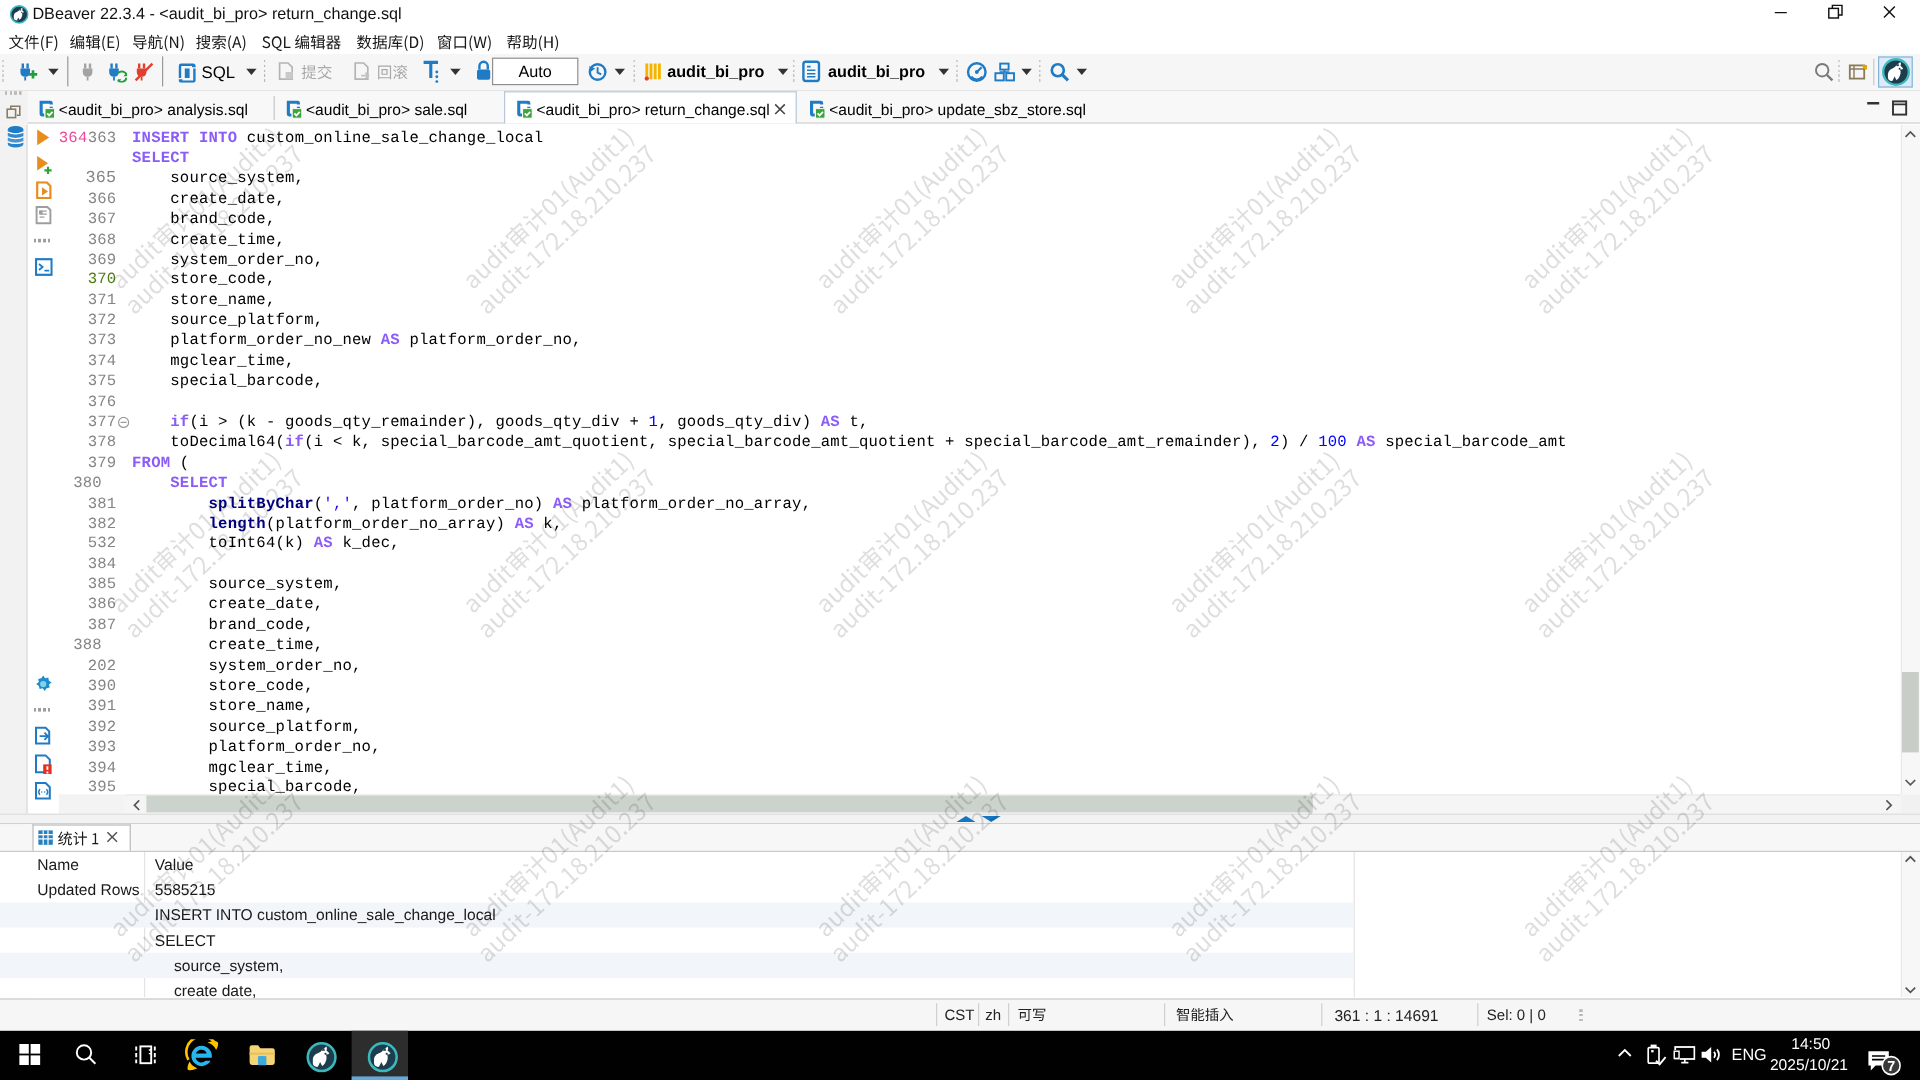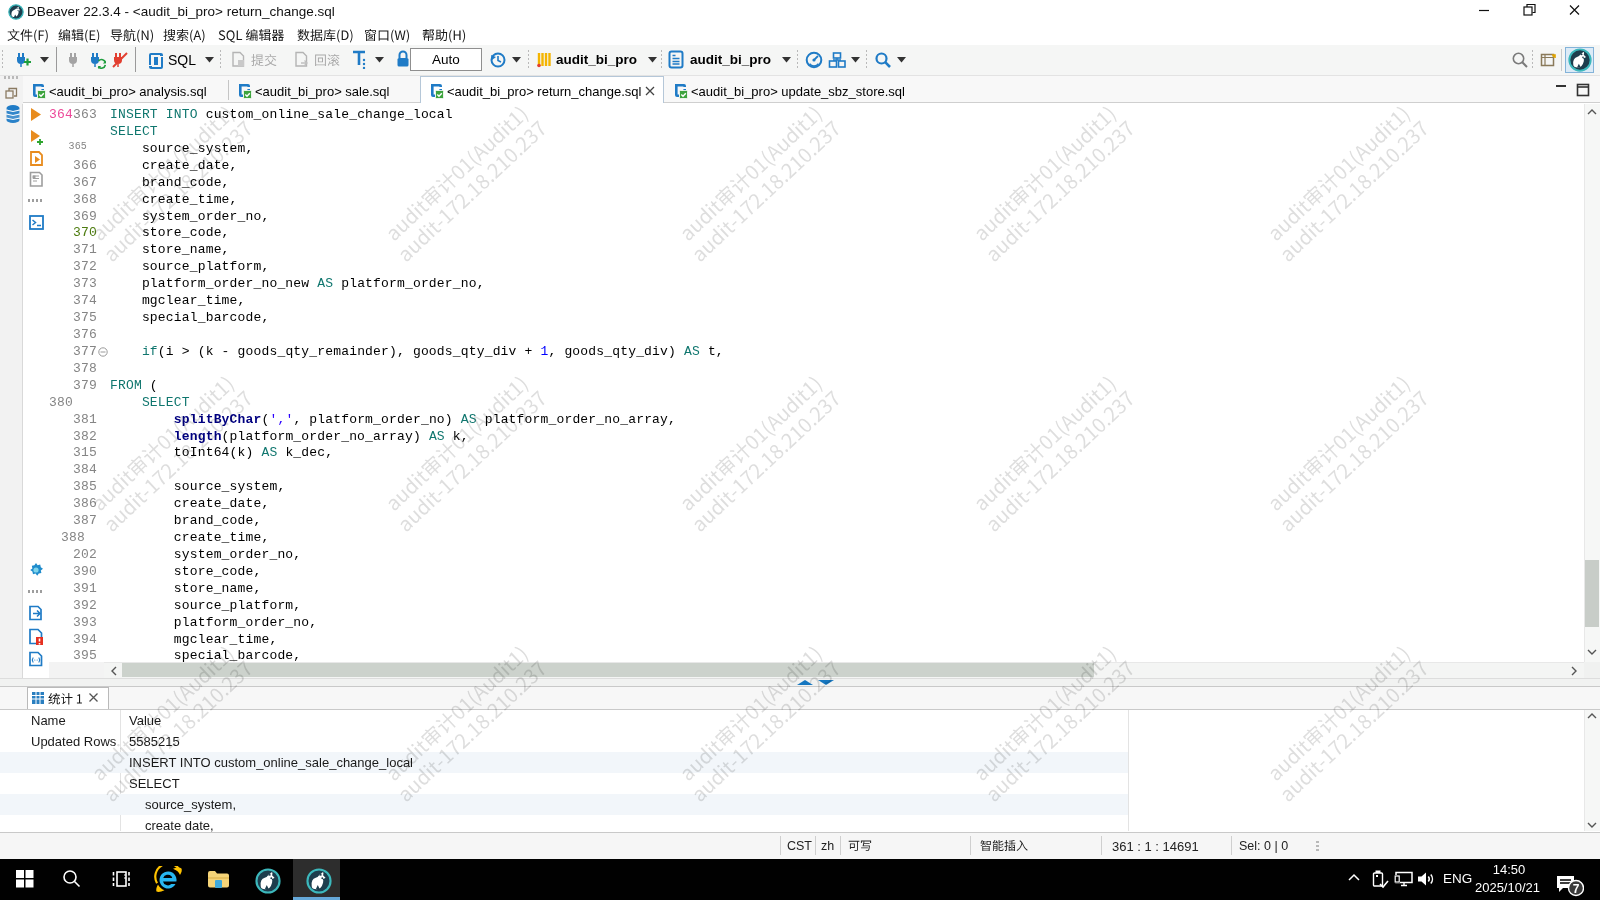--- a/index.html
+++ b/index.html
@@ -1,18 +1,18 @@
 <!DOCTYPE html>
 <html><head><meta charset="utf-8"><style>
 *{margin:0;padding:0;box-sizing:border-box}
 html,body{width:1600px;height:900px;overflow:hidden;background:#fff;
  font-family:"Liberation Sans",sans-serif;-webkit-font-smoothing:antialiased}
 .abs{position:absolute}
 .mono{font-family:"Liberation Mono",monospace;letter-spacing:0.17px}
-.k{color:#0f766e;font-weight:normal}
+.k{color:#8b5cf6;font-weight:bold}
 .f{color:#000080;font-weight:bold}
 .s{color:#2a00ff}
 .n{color:#0000ff}
 .sep{position:absolute;width:1px;background:#8f8f8f}
 .dsep{position:absolute;width:1px;background:repeating-linear-gradient(to bottom,#b9b9b9 0 2px,transparent 2px 4px)}
 .tabsep{position:absolute;width:1px;top:80px;height:20px;background:#c5c5c5}
 </style></head>
 <body>
 <div class="abs" style="width:1600px;height:900px;left:0;top:0">
 
@@ -289,39 +289,39 @@
       <path d="M11.5 10.5 v3 m0 1.5 v1.5" stroke="#fff" stroke-width="1.6"></path>
     </svg>
 <svg class="abs" style="left:28px;top:651px" width="16" height="16" viewBox="0 0 16 16">
       <path d="M2 1.5 h8 l3.5 3.5 v9.5 h-11.5z" fill="none" stroke="#1f7bc6" stroke-width="1.7"></path>
       <path d="M5 7 q-1.5 2 0 4 M11 7 q1.5 2 0 4 M6.8 9 h.01 M9.2 9 h.01" stroke="#1f7bc6" stroke-width="1.2" fill="none" stroke-linecap="round"></path>
     </svg>
 <div class="abs" style="left:24px;top:104px;width:1560px;height:558px;overflow:hidden">
       <div class="abs" style="left:-24px;top:-104px;width:1600px;height:900px">
 <div class="abs mono" style="left:49px;top:107.0px;width:48px;text-align:right;font-size:13px;color:#858585">363</div>
 <div class="abs mono" style="left:49px;top:107px;width:48px;text-align:left;font-size:13px;color:#ec4899">364</div>
-<div class="abs mono" style="left:39px;top:140.8px;width:48px;text-align:right;font-size:10px;color:#858585">365</div>
+<div class="abs mono" style="left:49px;top:140.8px;width:48px;text-align:right;font-size:14px;color:#858585">365</div>
 <div class="abs mono" style="left:49px;top:157.8px;width:48px;text-align:right;font-size:13px;color:#858585">366</div>
 <div class="abs mono" style="left:49px;top:174.7px;width:48px;text-align:right;font-size:13px;color:#858585">367</div>
 <div class="abs mono" style="left:49px;top:191.6px;width:48px;text-align:right;font-size:13px;color:#858585">368</div>
 <div class="abs mono" style="left:49px;top:208.5px;width:48px;text-align:right;font-size:13px;color:#858585">369</div>
 <div class="abs mono" style="left:49px;top:225.4px;width:48px;text-align:right;font-size:13px;color:#4d7c0f">370</div>
 <div class="abs mono" style="left:49px;top:242.4px;width:48px;text-align:right;font-size:13px;color:#858585">371</div>
 <div class="abs mono" style="left:49px;top:259.3px;width:48px;text-align:right;font-size:13px;color:#858585">372</div>
 <div class="abs mono" style="left:49px;top:276.2px;width:48px;text-align:right;font-size:13px;color:#858585">373</div>
 <div class="abs mono" style="left:49px;top:293.1px;width:48px;text-align:right;font-size:13px;color:#858585">374</div>
 <div class="abs mono" style="left:49px;top:310.0px;width:48px;text-align:right;font-size:13px;color:#858585">375</div>
 <div class="abs mono" style="left:49px;top:327.0px;width:48px;text-align:right;font-size:13px;color:#858585">376</div>
 <div class="abs mono" style="left:49px;top:343.9px;width:48px;text-align:right;font-size:13px;color:#858585">377</div>
 <div class="abs mono" style="left:49px;top:360.8px;width:48px;text-align:right;font-size:13px;color:#858585">378</div>
 <div class="abs mono" style="left:49px;top:377.7px;width:48px;text-align:right;font-size:13px;color:#858585">379</div>
-<div class="abs mono" style="left:49px;top:394.6px;width:48px;text-align:left;font-size:13px;color:#858585">380</div>
+<div class="abs mono" style="left:49px;top:394.6px;width:48px;text-align:center;font-size:13px;color:#858585">380</div>
 <div class="abs mono" style="left:49px;top:411.6px;width:48px;text-align:right;font-size:13px;color:#858585">381</div>
 <div class="abs mono" style="left:49px;top:428.5px;width:48px;text-align:right;font-size:13px;color:#858585">382</div>
-<div class="abs mono" style="left:49px;top:445.4px;width:48px;text-align:right;font-size:13px;color:#858585">315</div>
+<div class="abs mono" style="left:49px;top:445.4px;width:48px;text-align:right;font-size:13px;color:#858585">532</div>
 <div class="abs mono" style="left:49px;top:462.3px;width:48px;text-align:right;font-size:13px;color:#858585">384</div>
 <div class="abs mono" style="left:49px;top:479.2px;width:48px;text-align:right;font-size:13px;color:#858585">385</div>
 <div class="abs mono" style="left:49px;top:496.2px;width:48px;text-align:right;font-size:13px;color:#858585">386</div>
 <div class="abs mono" style="left:49px;top:513.1px;width:48px;text-align:right;font-size:13px;color:#858585">387</div>
 <div class="abs mono" style="left:49px;top:530.0px;width:48px;text-align:center;font-size:13px;color:#858585">388</div>
 <div class="abs mono" style="left:49px;top:546.9px;width:48px;text-align:right;font-size:13px;color:#858585">202</div>
 <div class="abs mono" style="left:49px;top:563.8px;width:48px;text-align:right;font-size:13px;color:#858585">390</div>
 <div class="abs mono" style="left:49px;top:580.8px;width:48px;text-align:right;font-size:13px;color:#858585">391</div>
 <div class="abs mono" style="left:49px;top:597.7px;width:48px;text-align:right;font-size:13px;color:#858585">392</div>
 <div class="abs mono" style="left:49px;top:614.6px;width:48px;text-align:right;font-size:13px;color:#858585">393</div>
@@ -335,20 +335,21 @@
 <div class="abs mono" style="left:110px;top:191.6px;font-size:13px;white-space:pre;color:#000">    create_time,</div>
 <div class="abs mono" style="left:110px;top:208.5px;font-size:13px;white-space:pre;color:#000">    system_order_no,</div>
 <div class="abs mono" style="left:110px;top:225.4px;font-size:13px;white-space:pre;color:#000">    store_code,</div>
 <div class="abs mono" style="left:110px;top:242.4px;font-size:13px;white-space:pre;color:#000">    store_name,</div>
 <div class="abs mono" style="left:110px;top:259.3px;font-size:13px;white-space:pre;color:#000">    source_platform,</div>
 <div class="abs mono" style="left:110px;top:276.2px;font-size:13px;white-space:pre;color:#000">    platform_order_no_new <span class="k">AS</span> platform_order_no,</div>
 <div class="abs mono" style="left:110px;top:293.1px;font-size:13px;white-space:pre;color:#000">    mgclear_time,</div>
 <div class="abs mono" style="left:110px;top:310.0px;font-size:13px;white-space:pre;color:#000">    special_barcode,</div>
 <div class="abs mono" style="left:110px;top:327.0px;font-size:13px;white-space:pre;color:#000"></div>
 <div class="abs mono" style="left:110px;top:343.9px;font-size:13px;white-space:pre;color:#000">    <span class="k">if</span>(i &gt; (k - goods_qty_remainder), goods_qty_div + <span class="n">1</span>, goods_qty_div) <span class="k">AS</span> t,</div>
+<div class="abs mono" style="left:110px;top:360.8px;font-size:13px;white-space:pre;color:#000">    toDecimal64(<span class="k">if</span>(i &lt; k, special_barcode_amt_quotient, special_barcode_amt_quotient + special_barcode_amt_remainder), <span class="n">2</span>) / <span class="n">100</span> <span class="k">AS</span> special_barcode_amt</div>
 <div class="abs mono" style="left:110px;top:377.7px;font-size:13px;white-space:pre;color:#000"><span class="k">FROM</span> (</div>
 <div class="abs mono" style="left:110px;top:394.6px;font-size:13px;white-space:pre;color:#000">    <span class="k">SELECT</span></div>
 <div class="abs mono" style="left:110px;top:411.6px;font-size:13px;white-space:pre;color:#000">        <span class="f">splitByChar</span>(<span class="s">','</span>, platform_order_no) <span class="k">AS</span> platform_order_no_array,</div>
 <div class="abs mono" style="left:110px;top:428.5px;font-size:13px;white-space:pre;color:#000">        <span class="f">length</span>(platform_order_no_array) <span class="k">AS</span> k,</div>
 <div class="abs mono" style="left:110px;top:445.4px;font-size:13px;white-space:pre;color:#000">        toInt64(k) <span class="k">AS</span> k_dec,</div>
 <div class="abs mono" style="left:110px;top:462.3px;font-size:13px;white-space:pre;color:#000"></div>
 <div class="abs mono" style="left:110px;top:479.2px;font-size:13px;white-space:pre;color:#000">        source_system,</div>
 <div class="abs mono" style="left:110px;top:496.2px;font-size:13px;white-space:pre;color:#000">        create_date,</div>
 <div class="abs mono" style="left:110px;top:513.1px;font-size:13px;white-space:pre;color:#000">        brand_code,</div>
 <div class="abs mono" style="left:110px;top:530.0px;font-size:13px;white-space:pre;color:#000">        create_time,</div>

